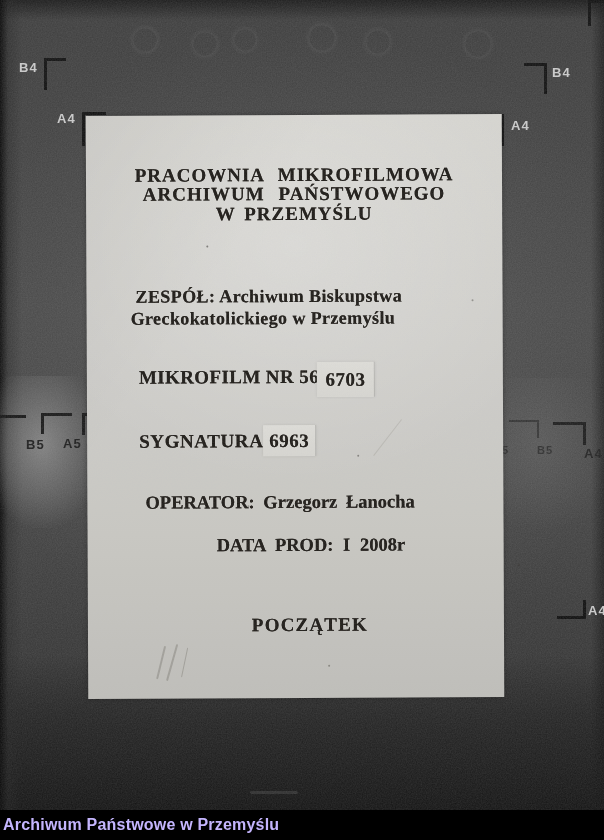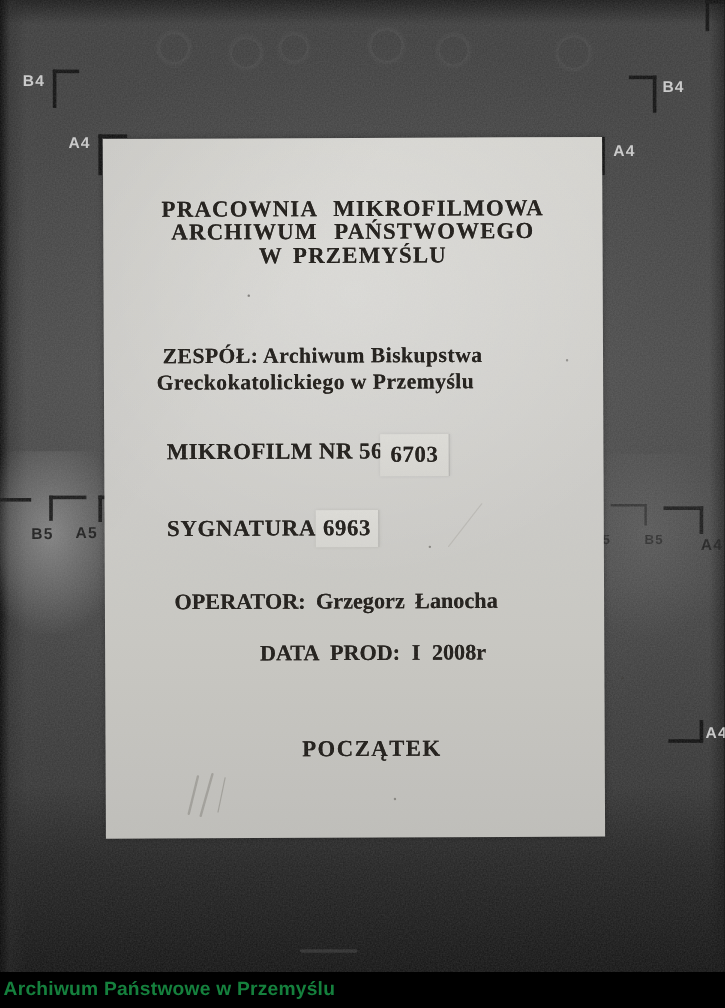--- a/index.html
+++ b/index.html
@@ -100,21 +100,21 @@
       265px 55px 0 rgba(45,42,38,.4), 310px 320px 0 rgba(45,42,38,.5),
       120px 420px 0 rgba(45,42,38,.4), 240px 500px 0 rgba(45,42,38,.45),
       330px 455px 0 rgba(45,42,38,.35), 40px 260px 0 rgba(45,42,38,.35);}
 
   
   .grain{position:absolute;left:0;top:0;z-index:4;pointer-events:none;}
 
   
   .caption-bar{position:absolute;left:0;top:810px;width:604px;height:30px;background:#000;z-index:5;
     display:flex;align-items:center;}
-  .caption-text{color:#15803d;font:700 16px "Liberation Sans",sans-serif;letter-spacing:.2px;
+  .caption-text{color:#c4b5fd;font:700 16px "Liberation Sans",sans-serif;letter-spacing:.2px;
     padding-left:3px;white-space:nowrap;}
 </style>
 </head>
 <body>
 
 <div class="stage">
 
   <div class="film"></div>
   <div class="light-band-left"></div>
   <div class="light-patch-right"></div>

